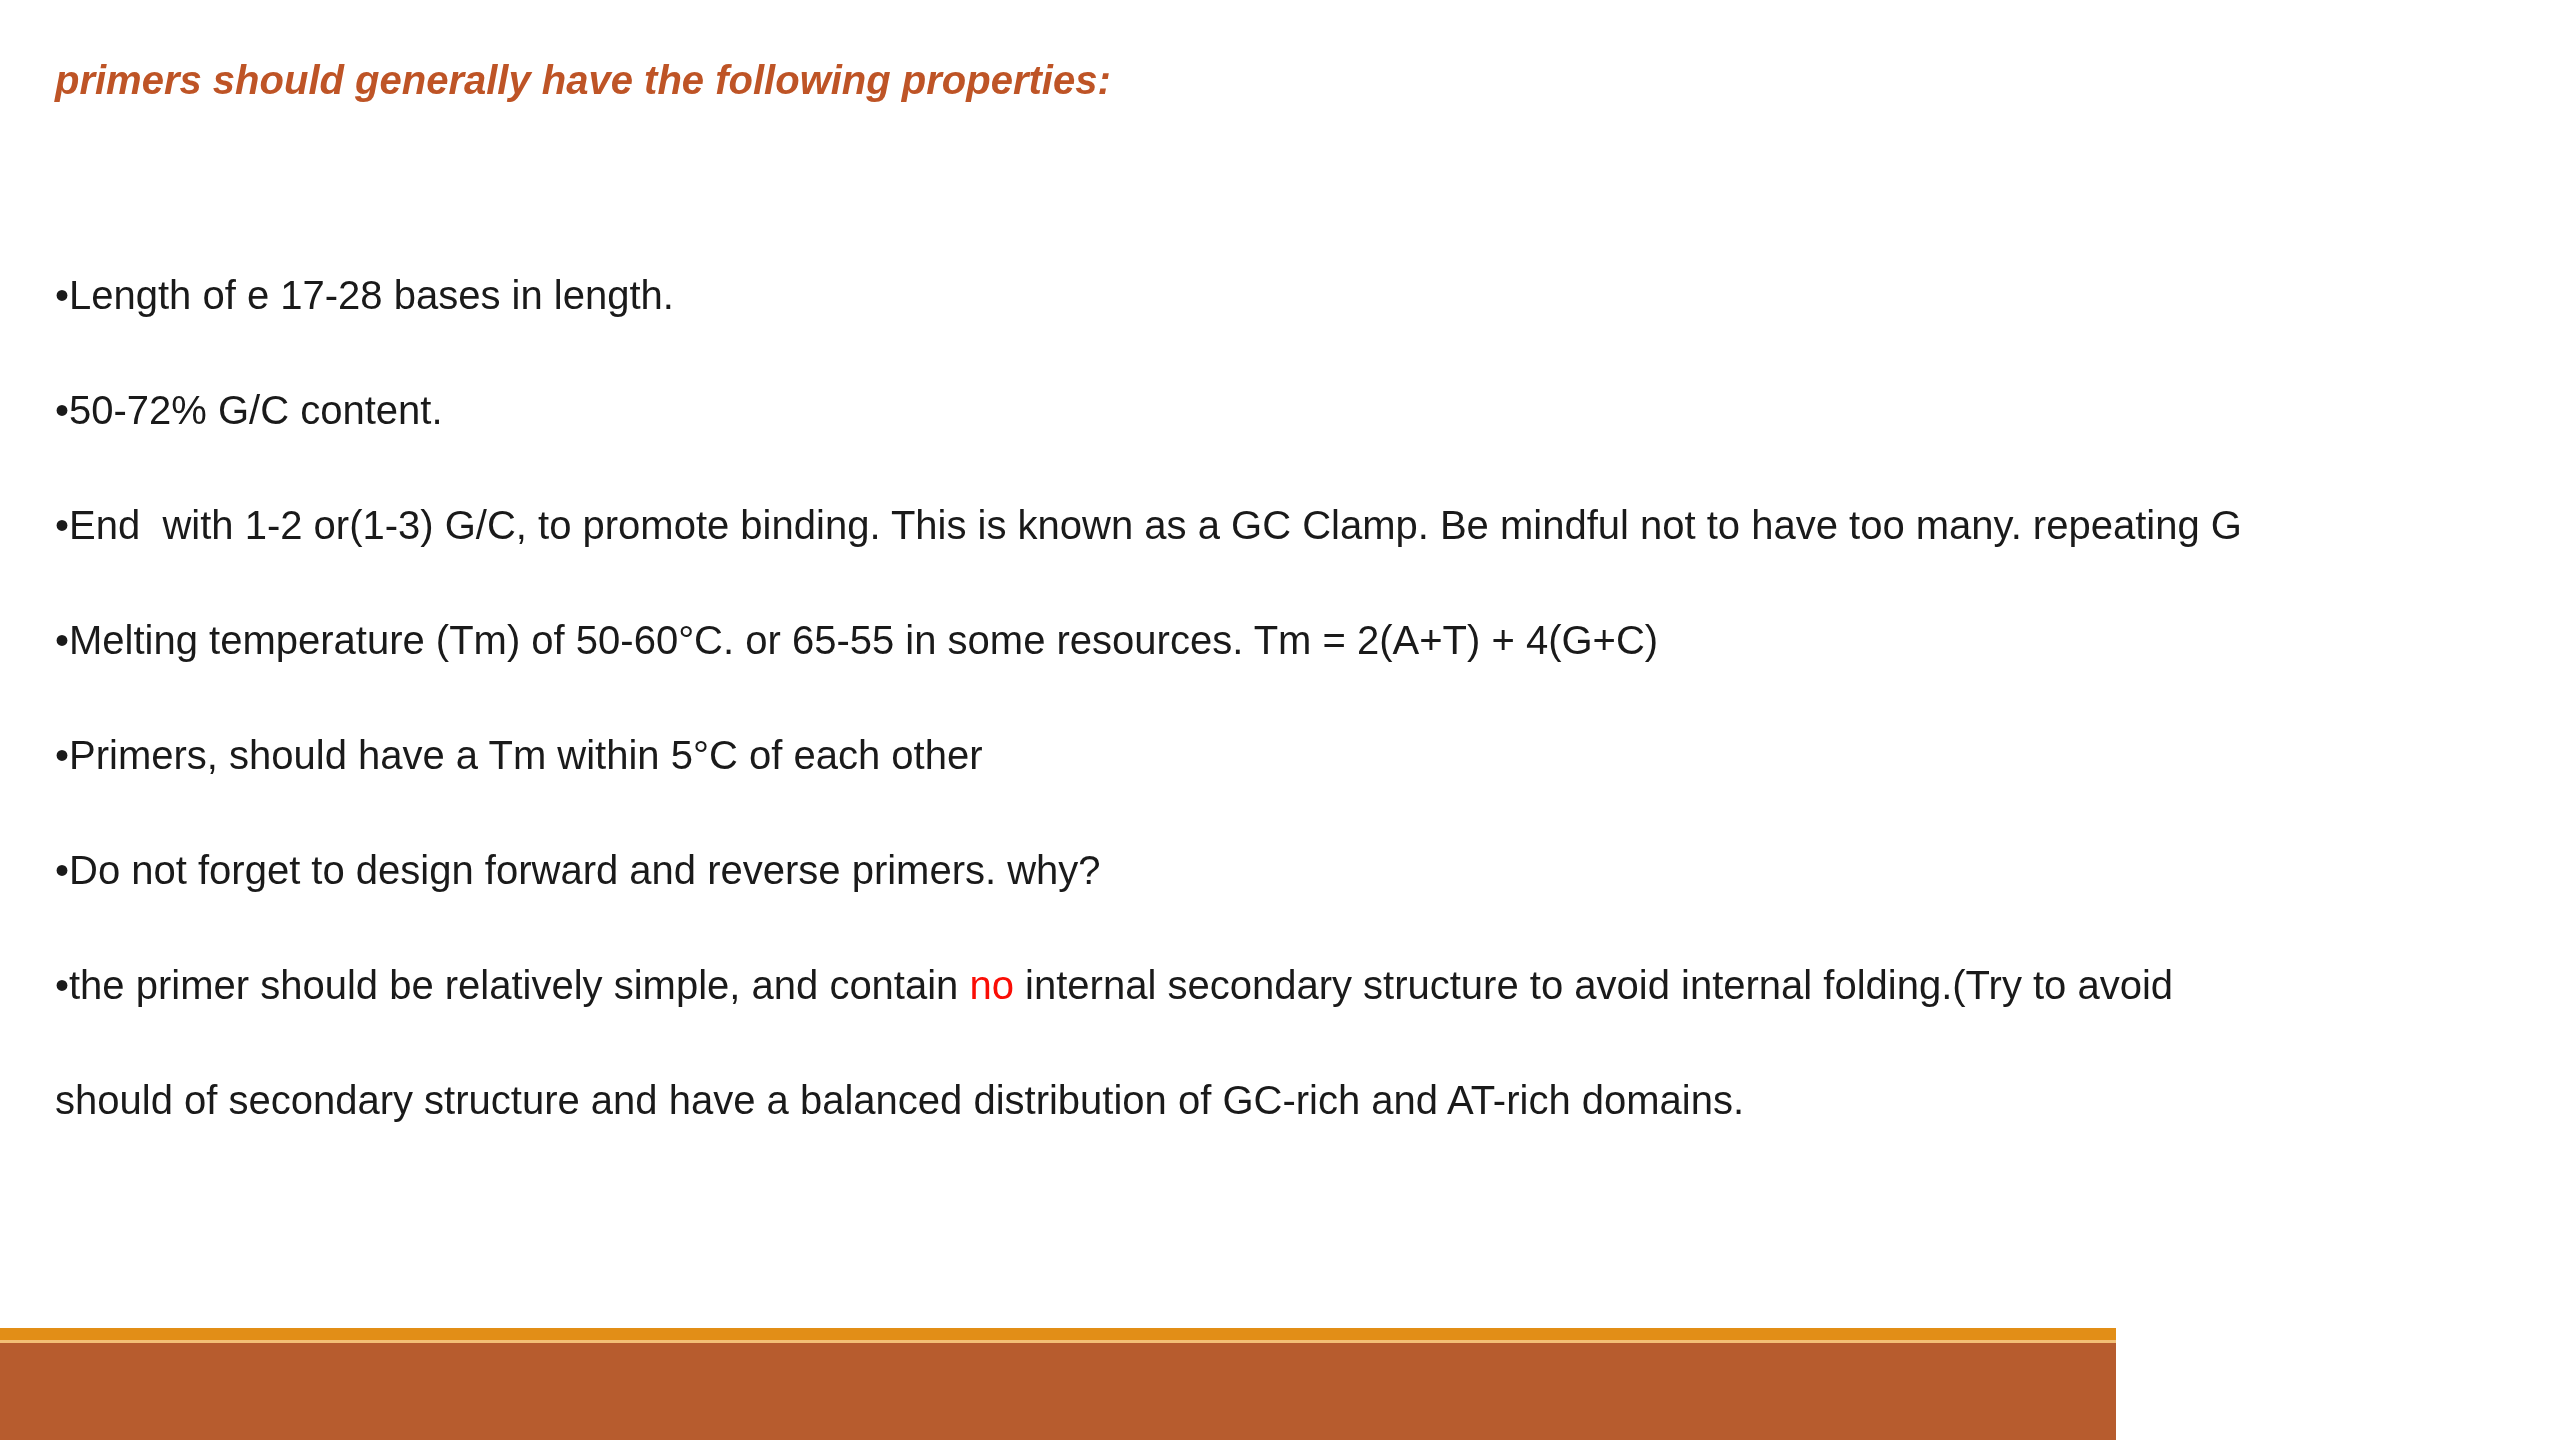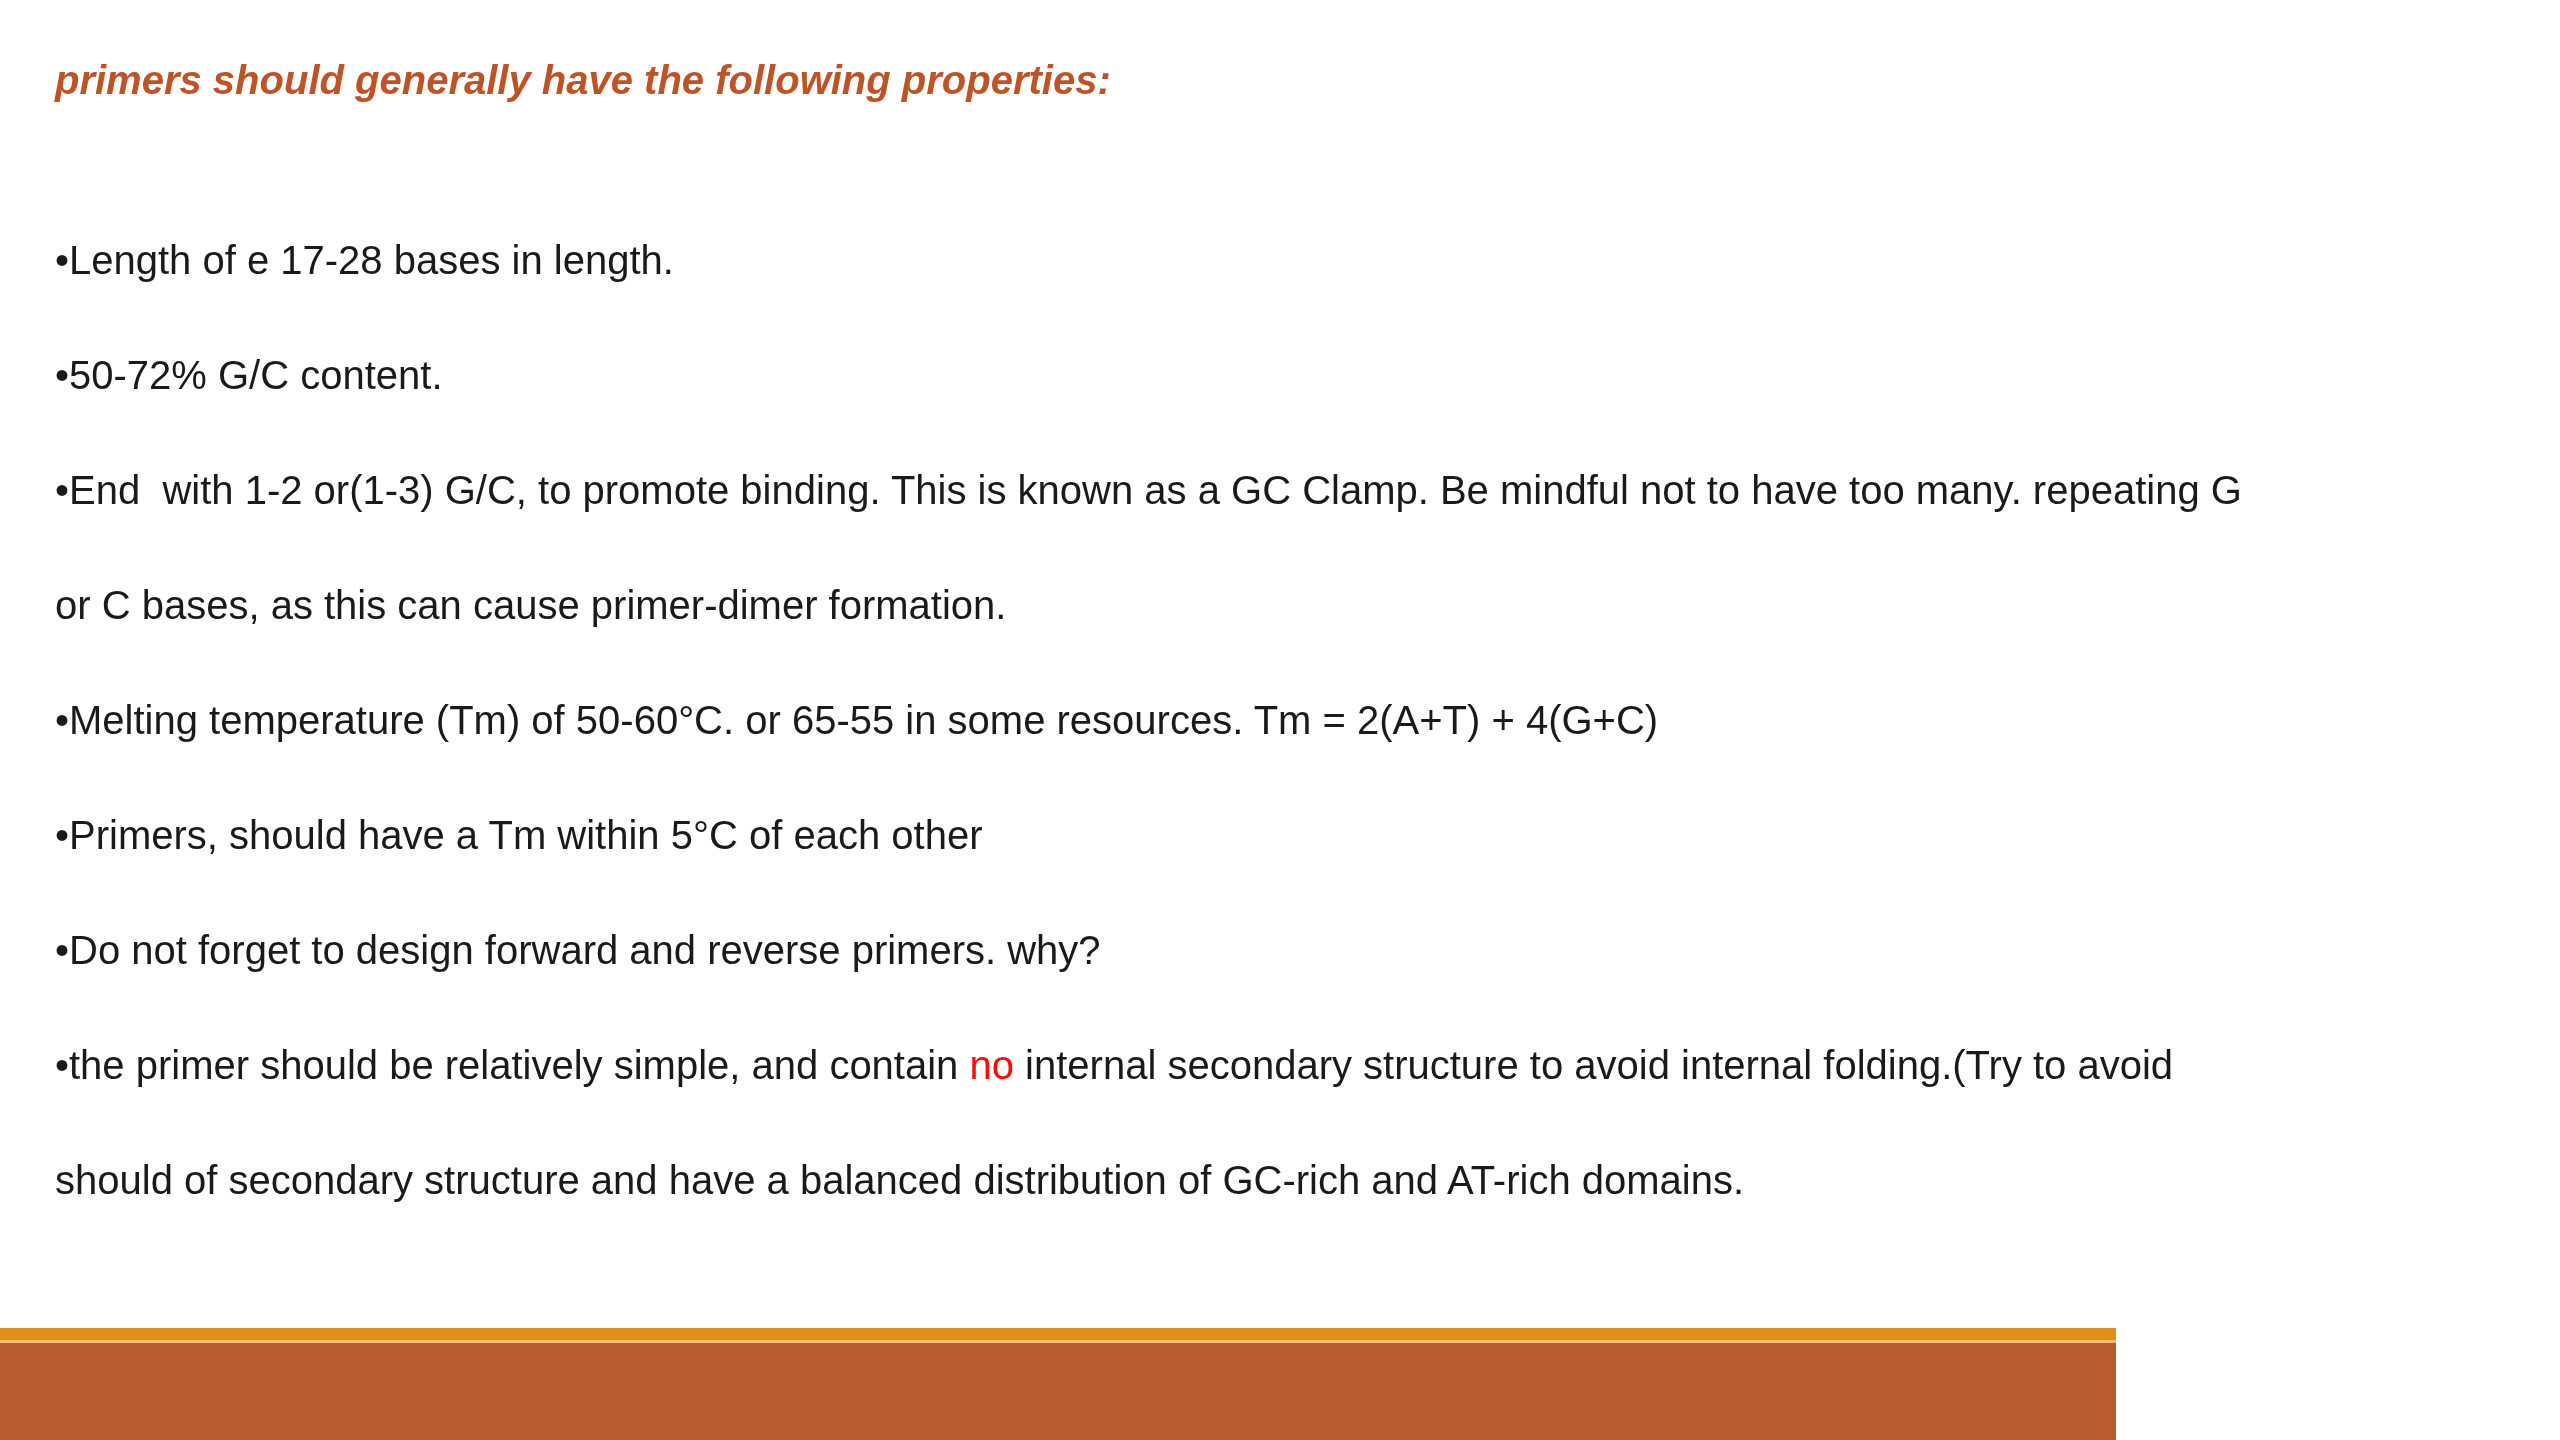--- a/index.html
+++ b/index.html
@@ -39,20 +39,21 @@
   }
   .bullet-list {
     position: absolute;
     left: 55px;
     top: 238px;
     right: 20px;
   }
   .bullet-line {
     height: 115px;
     display: flex;
+    align-items: center;
     font-size: 40px;
     color: var(--body-color);
     white-space: pre;
   }
   .bullet-line .seg { white-space: pre; }
   .bullet-line .em {
     color: var(--highlight-color);
     white-space: pre;
   }
   .footer-bars {
@@ -98,23 +99,20 @@
     <div class="bullet-line">
       <span class="seg">•Length of e 17-28 bases in length.</span>
     </div>
     <div class="bullet-line">
       <span class="seg">•50-72% G/C content.</span>
     </div>
     <div class="bullet-line">
       <span class="seg">•End  with 1-2 or(1-3) G/C, to promote binding. This is known as a GC Clamp. Be mindful not to have too many. repeating G</span>
     </div>
     <div class="bullet-line">
-      <span class="seg">or C bases, as this can cause primer-dimer formation.</span>
-    </div>
-    <div class="bullet-line">
       <span class="seg">•Melting temperature (Tm) of 50-60°C. or 65-55 in some resources. Tm = 2(A+T) + 4(G+C)</span>
     </div>
     <div class="bullet-line">
       <span class="seg">•Primers, should have a Tm within 5°C of each other</span>
     </div>
     <div class="bullet-line">
       <span class="seg">•Do not forget to design forward and reverse primers. why?</span>
     </div>
     <div class="bullet-line">
       <span class="seg">•the primer should be relatively simple, and contain </span><span class="em">no</span><span class="seg"> internal secondary structure to avoid internal folding.(Try to avoid</span>

